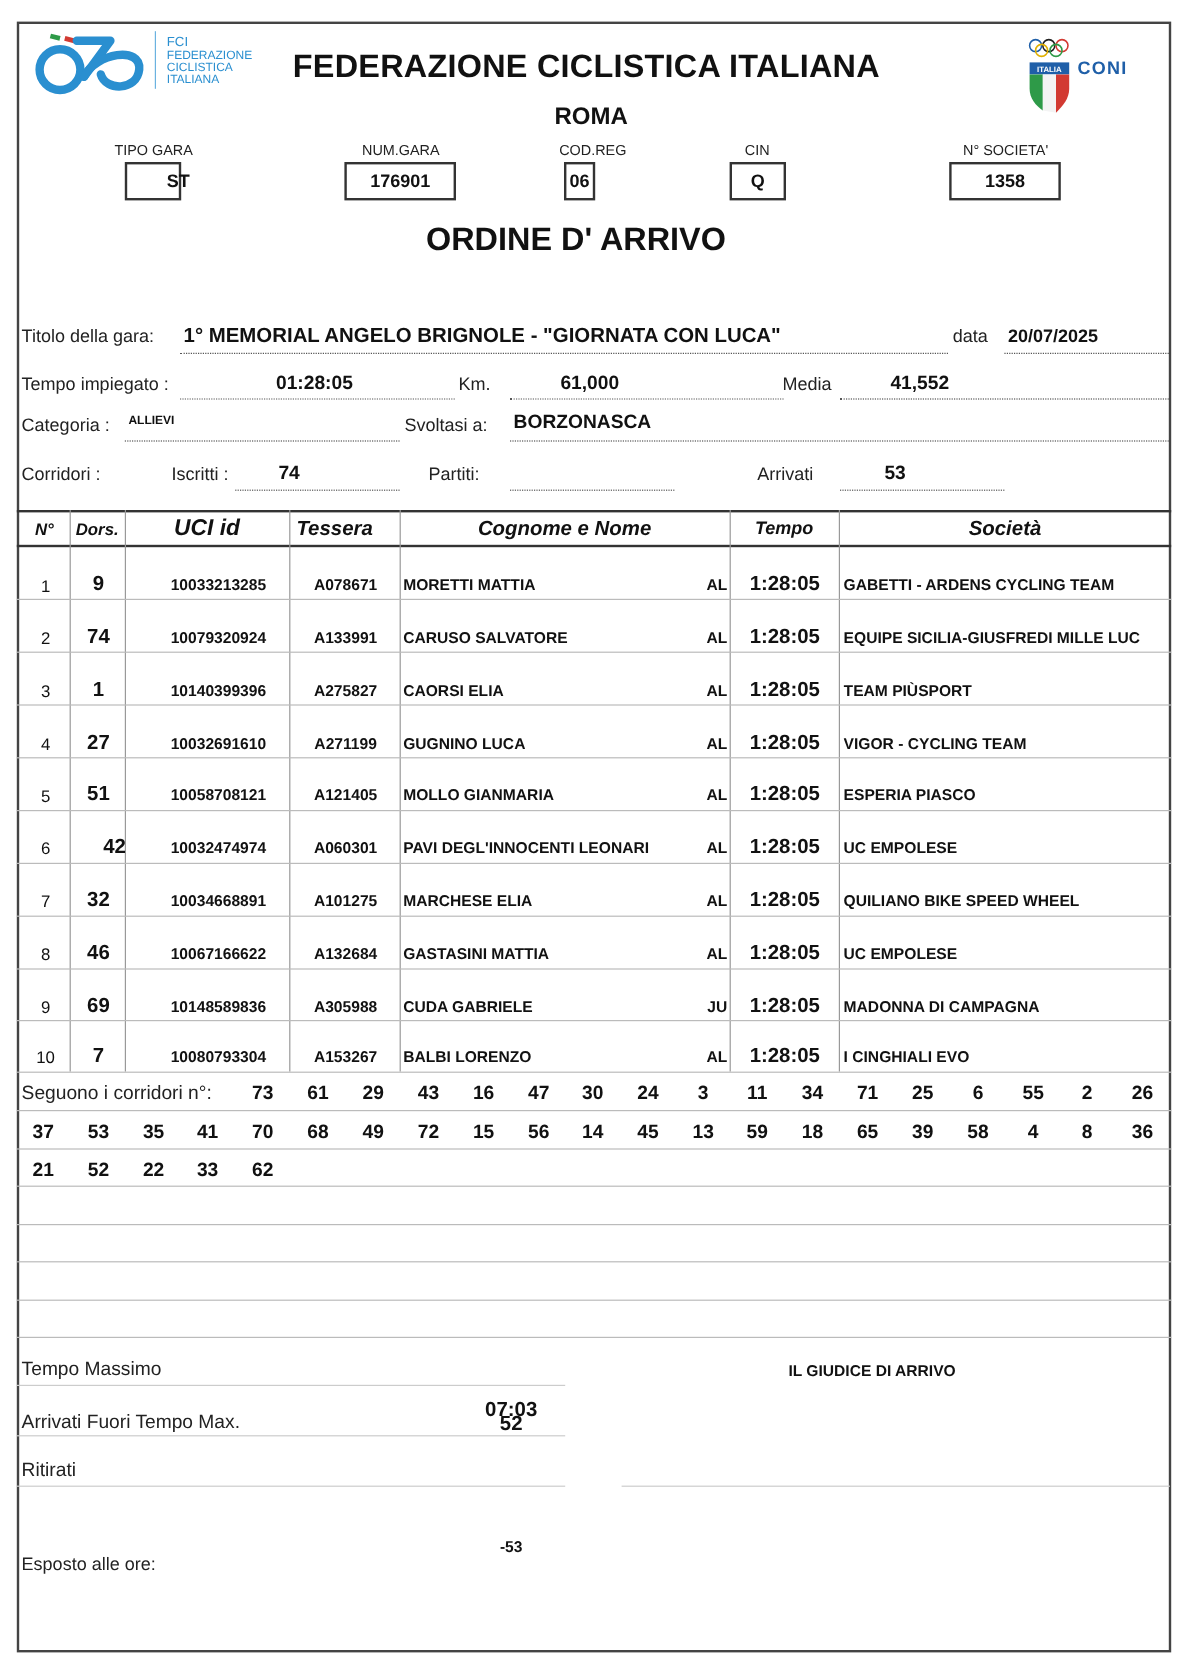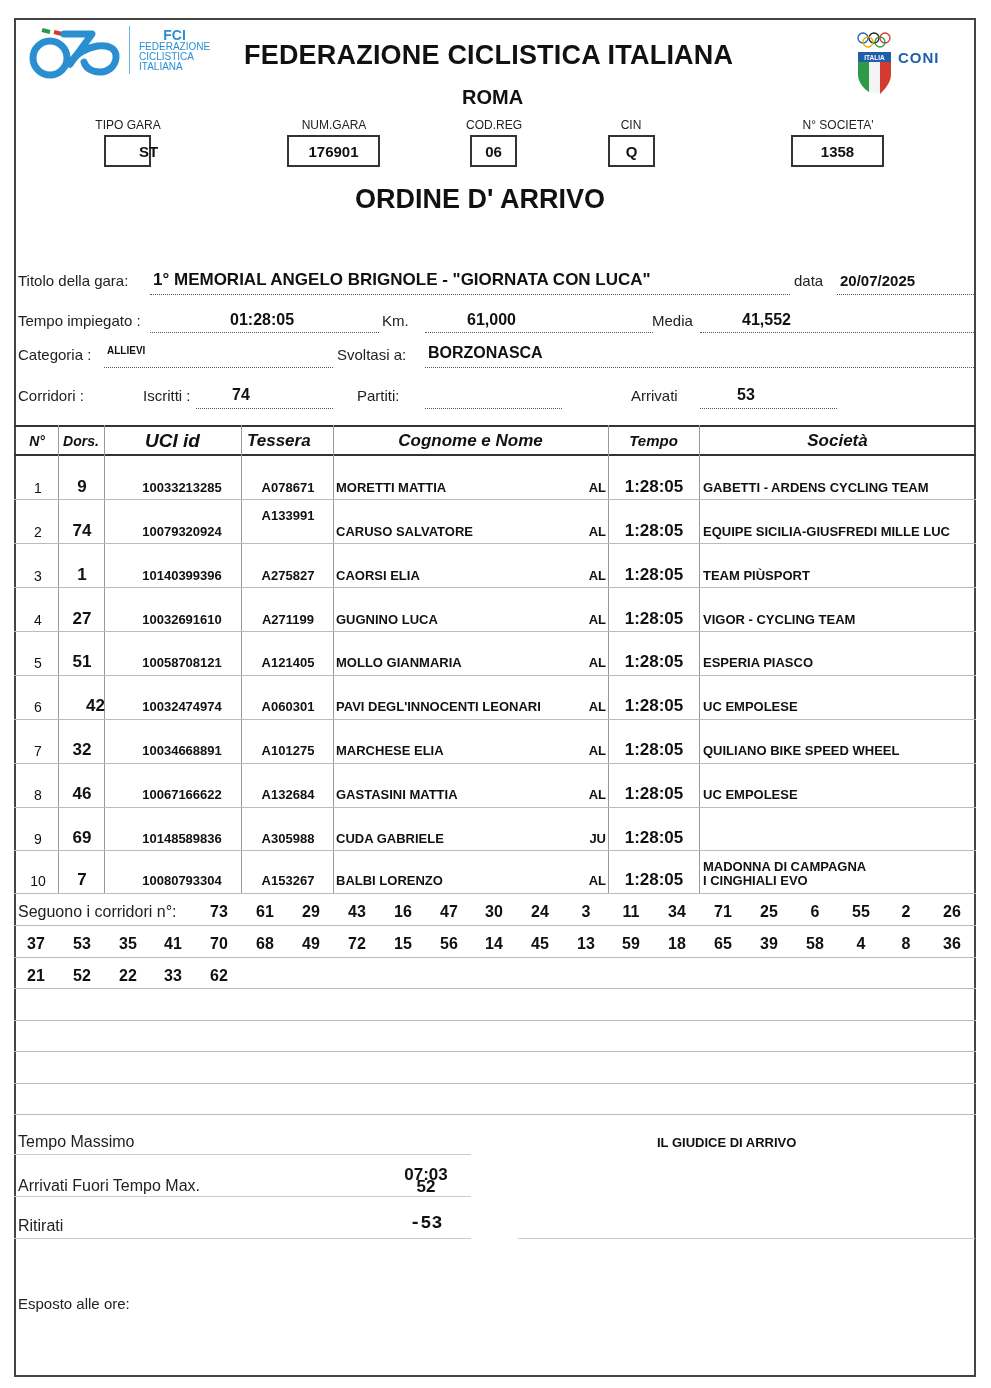--- a/index.html
+++ b/index.html
@@ -40,21 +40,21 @@
   <svg width="96" height="56" viewBox="0 0 96 56">
     <path d="M14 6 L22 8" stroke="#2e9a48" stroke-width="4"></path>
     <path d="M26 8 L34 10" stroke="#d23a32" stroke-width="4"></path>
     <path d="M36 10 L64 10 L42 40" stroke="#2a8fd0" stroke-width="7" fill="none" stroke-linecap="round" stroke-linejoin="round"></path>
     <circle cx="22" cy="34" r="17" stroke="#2a8fd0" stroke-width="7" fill="none"></circle>
     <path d="M42 40 C52 20, 90 14, 88 34 C86 52, 60 52, 56 38" stroke="#2a8fd0" stroke-width="7" fill="none" stroke-linecap="round"></path>
   </svg>
 </div>
 <div class="abs" style="left:129px;top:26px;width:1px;height:48px;background:#6bb2e0;"></div>
 <div class="abs" style="left:139px;top:28px;line-height:10px;color:#2a8fd0;">
-  <div style="font-size:14px;font-weight:bold;line-height:14px;text-align:center;">FCI</div>
+  <div style="font-size:11px;font-weight:normal;line-height:14px;">FCI</div>
   <div style="font-size:10px;">FEDERAZIONE</div>
   <div style="font-size:10px;">CICLISTICA</div>
   <div style="font-size:10px;">ITALIANA</div>
 </div>
 
 <div class="abs hdr-title">FEDERAZIONE CICLISTICA ITALIANA</div>
 <div class="abs hdr-city">ROMA</div>
 
 <div class="abs" style="left:855px;top:30px;width:40px;height:68px;">
   <svg width="40" height="68" viewBox="0 0 40 68">
@@ -72,21 +72,21 @@
 </div>
 <div class="abs" style="left:898px;top:49px;font-size:15px;font-weight:bold;color:#1f5fa8;letter-spacing:1px;">CONI</div>
 
 <div class="abs codelabel" style="left:78px;top:118px;width:100px;">TIPO GARA</div>
 <div class="abs codebox" style="left:104px;top:135px;width:47px;padding-left:42px;">ST</div>
 
 <div class="abs codelabel" style="left:284px;top:118px;width:100px;">NUM.GARA</div>
 <div class="abs codebox" style="left:287px;top:135px;width:93px;">176901</div>
 
 <div class="abs codelabel" style="left:444px;top:118px;width:100px;">COD.REG</div>
-<div class="abs codebox" style="left:470px;top:135px;width:47px;">06</div>
+<div class="abs codebox" style="left:470px;top:135px;width:26px;">06</div>
 
 <div class="abs codelabel" style="left:581px;top:118px;width:100px;">CIN</div>
 <div class="abs codebox" style="left:608px;top:135px;width:47px;">Q</div>
 
 <div class="abs codelabel" style="left:778px;top:118px;width:120px;">N° SOCIETA'</div>
 <div class="abs codebox" style="left:791px;top:135px;width:93px;">1358</div>
 
 <div class="abs doc-title">ORDINE D' ARRIVO</div>
 
 <div class="abs flabel" style="left:18px;top:272px;">Titolo della gara:</div>
@@ -160,21 +160,21 @@
   <div class="cell tess" style="top:480px;">A078671</div>
   <div class="cell name" style="top:480px;">MORETTI MATTIA</div>
   <div class="cell cat" style="top:480px;">AL</div>
   <div class="cell tempo" style="top:477px;">1:28:05</div>
   <div class="cell soc" style="top:480px;">GABETTI - ARDENS CYCLING TEAM</div>
 </div>
 <div>
   <div class="cell pos" style="top:524px;">2</div>
   <div class="cell dors" style="top:521px;">74</div>
   <div class="cell uci" style="top:524px;">10079320924</div>
-  <div class="cell tess" style="top:508px;">A133991</div>
+  <div class="cell tess" style="top:524px;">A133991</div>
   <div class="cell name" style="top:524px;">CARUSO SALVATORE</div>
   <div class="cell cat" style="top:524px;">AL</div>
   <div class="cell tempo" style="top:521px;">1:28:05</div>
   <div class="cell soc" style="top:524px;">EQUIPE SICILIA-GIUSFREDI MILLE LUC</div>
 </div>
 <div>
   <div class="cell pos" style="top:568px;">3</div>
   <div class="cell dors" style="top:565px;">1</div>
   <div class="cell uci" style="top:568px;">10140399396</div>
   <div class="cell tess" style="top:568px;">A275827</div>
@@ -234,21 +234,21 @@
   <div class="cell soc" style="top:787px;">UC EMPOLESE</div>
 </div>
 <div>
   <div class="cell pos" style="top:831px;">9</div>
   <div class="cell dors" style="top:828px;">69</div>
   <div class="cell uci" style="top:831px;">10148589836</div>
   <div class="cell tess" style="top:831px;">A305988</div>
   <div class="cell name" style="top:831px;">CUDA GABRIELE</div>
   <div class="cell cat" style="top:831px;">JU</div>
   <div class="cell tempo" style="top:828px;">1:28:05</div>
-  <div class="cell soc" style="top:831px;margin-top:28px;">MADONNA DI CAMPAGNA</div>
+  <div class="cell soc" style="top:831px;">MADONNA DI CAMPAGNA</div>
 </div>
 <div>
   <div class="cell pos" style="top:873px;">10</div>
   <div class="cell dors" style="top:870px;">7</div>
   <div class="cell uci" style="top:873px;">10080793304</div>
   <div class="cell tess" style="top:873px;">A153267</div>
   <div class="cell name" style="top:873px;">BALBI LORENZO</div>
   <div class="cell cat" style="top:873px;">AL</div>
   <div class="cell tempo" style="top:870px;">1:28:05</div>
   <div class="cell soc" style="top:873px;">I CINGHIALI EVO</div>
@@ -317,17 +317,17 @@
 <div class="foot-val" style="top:1165px;">07:03</div>
 <div class="hline" style="left:14px;top:1154px;width:457px;background:#ccc;"></div>
 
 <div class="abs" style="left:657px;top:1135px;font-size:13px;font-weight:bold;">IL GIUDICE DI ARRIVO</div>
 
 <div class="foot-label" style="top:1177px;">Arrivati Fuori Tempo Max.</div>
 <div class="foot-val" style="top:1177px;">52</div>
 <div class="hline" style="left:14px;top:1196px;width:457px;background:#ccc;"></div>
 
 <div class="foot-label" style="top:1217px;">Ritirati</div>
-<div class="foot-val" style="top:1213px;font-size:18px;font-family:Liberation Mono, monospace;">-53</div>
+<div class="foot-val" style="top:1281px;font-size:13px;">-53</div>
 <div class="hline" style="left:14px;top:1238px;width:457px;background:#ccc;"></div>
 <div class="hline" style="left:518px;top:1238px;width:457px;background:#ccc;"></div>
 
 <div class="foot-label" style="top:1295px;font-size:15px;">Esposto alle ore:</div>
 
 </body></html>

